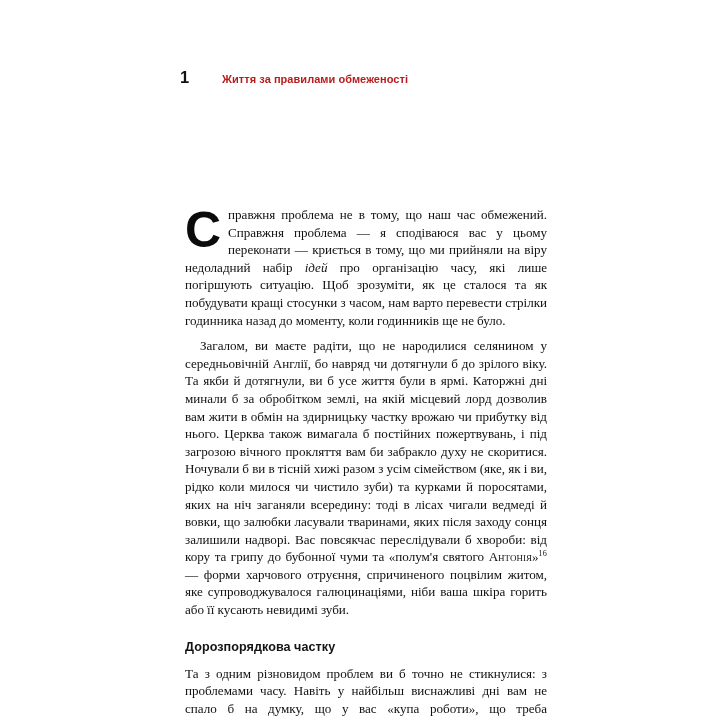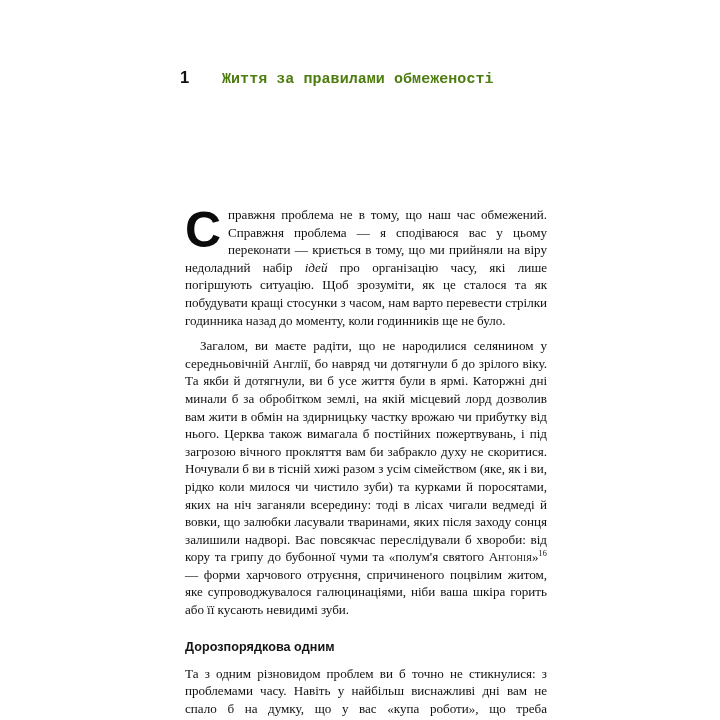--- a/index.html
+++ b/index.html
@@ -35,25 +35,24 @@
     color: #111111;
   }
   .running-head .chapter-number {
     font-size: 16.5px;
     font-weight: 700;
     letter-spacing: 0.2px;
     width: 42px;
     display: inline-block;
   }
   .running-head .chapter-title {
-    font-size: 15px;
+    font-size: 11px;
     font-weight: 600;
     letter-spacing: 0.05px;
-    color: #4d7c0f;
-    font-family: Liberation Mono, monospace;
+    color: #b91c1c;
   }
 
   
   .text-column {
     position: absolute;
     left: 185px;
     top: 206px;
     width: 362px;
   }
 
@@ -126,19 +125,19 @@
   <div class="text-column">
 
     <p class="body-text opening">
       <span class="dropcap">С</span><span class="lead-in">правжня</span><span> проблема не в тому, що наш час обмежений. Справжня проблема — я сподіваюся вас у цьому переконати — криється в тому, що ми прийняли на віру недоладний набір </span><span class="italic">ідей</span><span> про організацію часу, які лише погіршують ситуацію. Щоб зрозуміти, як це сталося та як побудувати кращі стосунки з часом, нам варто перевести стрілки годинника назад до моменту, коли годинників ще не було.</span>
     </p>
 
     <p class="body-text"><span>Загалом, ви маєте радіти, що не народилися селянином у середньовічній Англії, бо навряд чи дотягнули б до зрілого віку. Та якби й дотягнули, ви б усе життя були в ярмі. Каторжні дні минали б за обробітком землі, на якій місцевий лорд дозволив вам жити в обмін на здирницьку частку врожаю чи прибутку від нього. Церква також вимагала б постійних пожертвувань, і під загрозою вічного прокляття вам би забракло духу не скоритися. Ночували б ви в тісній хижі разом з усім сімейством (яке, як і ви, рідко коли милося чи чистило зуби) та курками й поросятами, яких на ніч заганяли всередину: тоді в лісах чигали ведмеді й вовки, що залюбки ласували тваринами, яких після заходу сонця залишили надворі. Вас повсякчас переслідували б хвороби: від кору та грипу до бубонної чуми та «полум'я святого </span><span class="smallcaps">Антонія</span><span>»</span><sup class="footnote-ref">16</sup><span> — форми харчового отруєння, спричиненого поцвілим житом, яке супроводжувалося галюцинаціями, ніби ваша шкіра горить або її кусають невидимі зуби.</span>
     </p>
 
     <div class="subheading-block">
-      <h2 class="subheading">Дорозпорядкова одним</h2>
+      <h2 class="subheading">Дорозпорядкова частку</h2>
     </div>
 
     <p class="body-text after-heading">Та з одним різновидом проблем ви б точно не стикнулися: з проблемами часу. Навіть у найбільш виснажливі дні вам не спало б на думку, що у вас «купа роботи», що треба поквапитися, що життя</p>
 
   </div>
 </div>
 
 </body></html>

